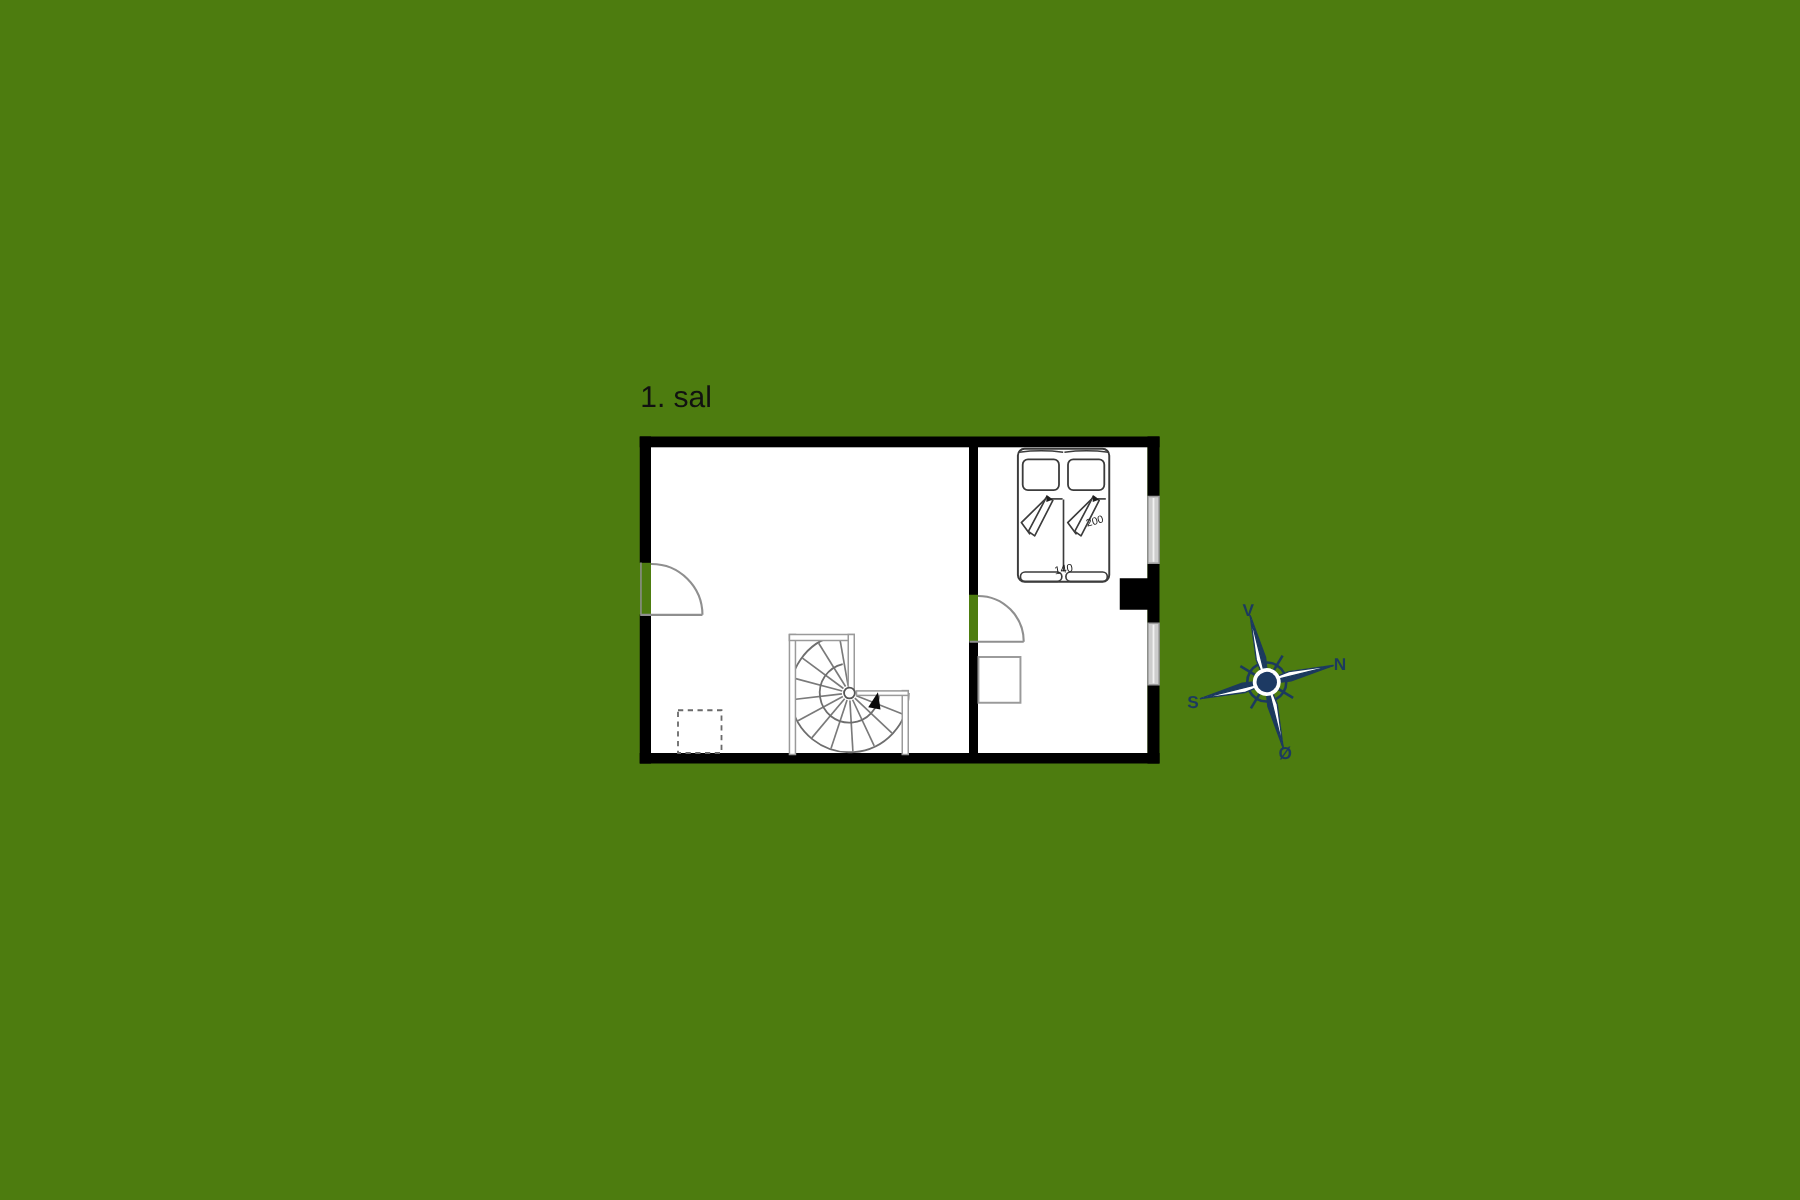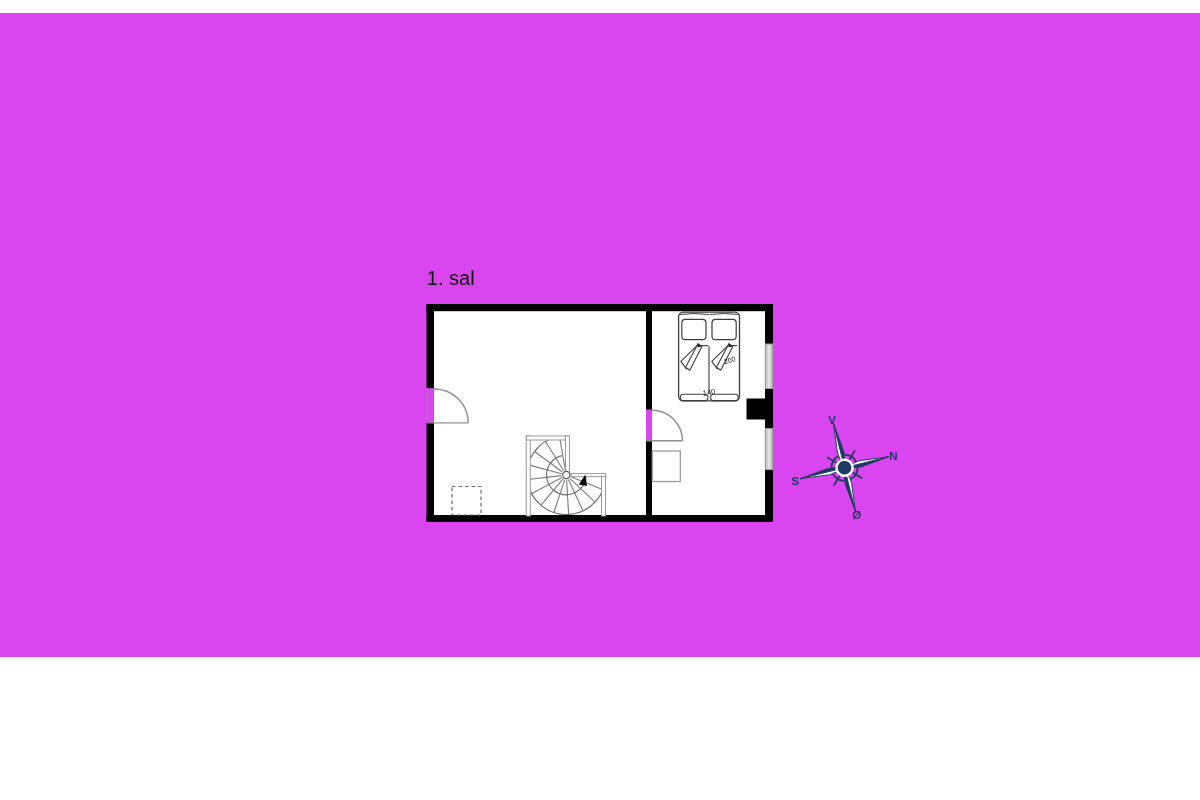--- a/index.html
+++ b/index.html
@@ -1,17 +1,17 @@
 <!DOCTYPE html>
 <html><head>
 <meta charset="utf-8">
 <style>
   html,body{margin:0;padding:0;background:#ffffff;}
-  .page{position:relative;width:1200px;height:644px;background:#d946ef;overflow:hidden;
-        font-family:"Liberation Sans", sans-serif;margin-top:13px;}
+  .page{position:relative;width:1200px;height:800px;background:#4d7c0f;overflow:hidden;
+        font-family:"Liberation Sans", sans-serif;}
   svg{position:absolute;left:0;top:0;}
 </style>
 </head>
 <body>
 <div class="page">
 <svg width="1200" height="800" viewBox="0 0 1200 800">
 
   <text x="426.8" y="271.5" font-size="20" fill="#111111" font-family="Liberation Sans, sans-serif">1. sal</text>
 
   <rect x="434" y="298" width="212" height="204" fill="#ffffff"></rect>

